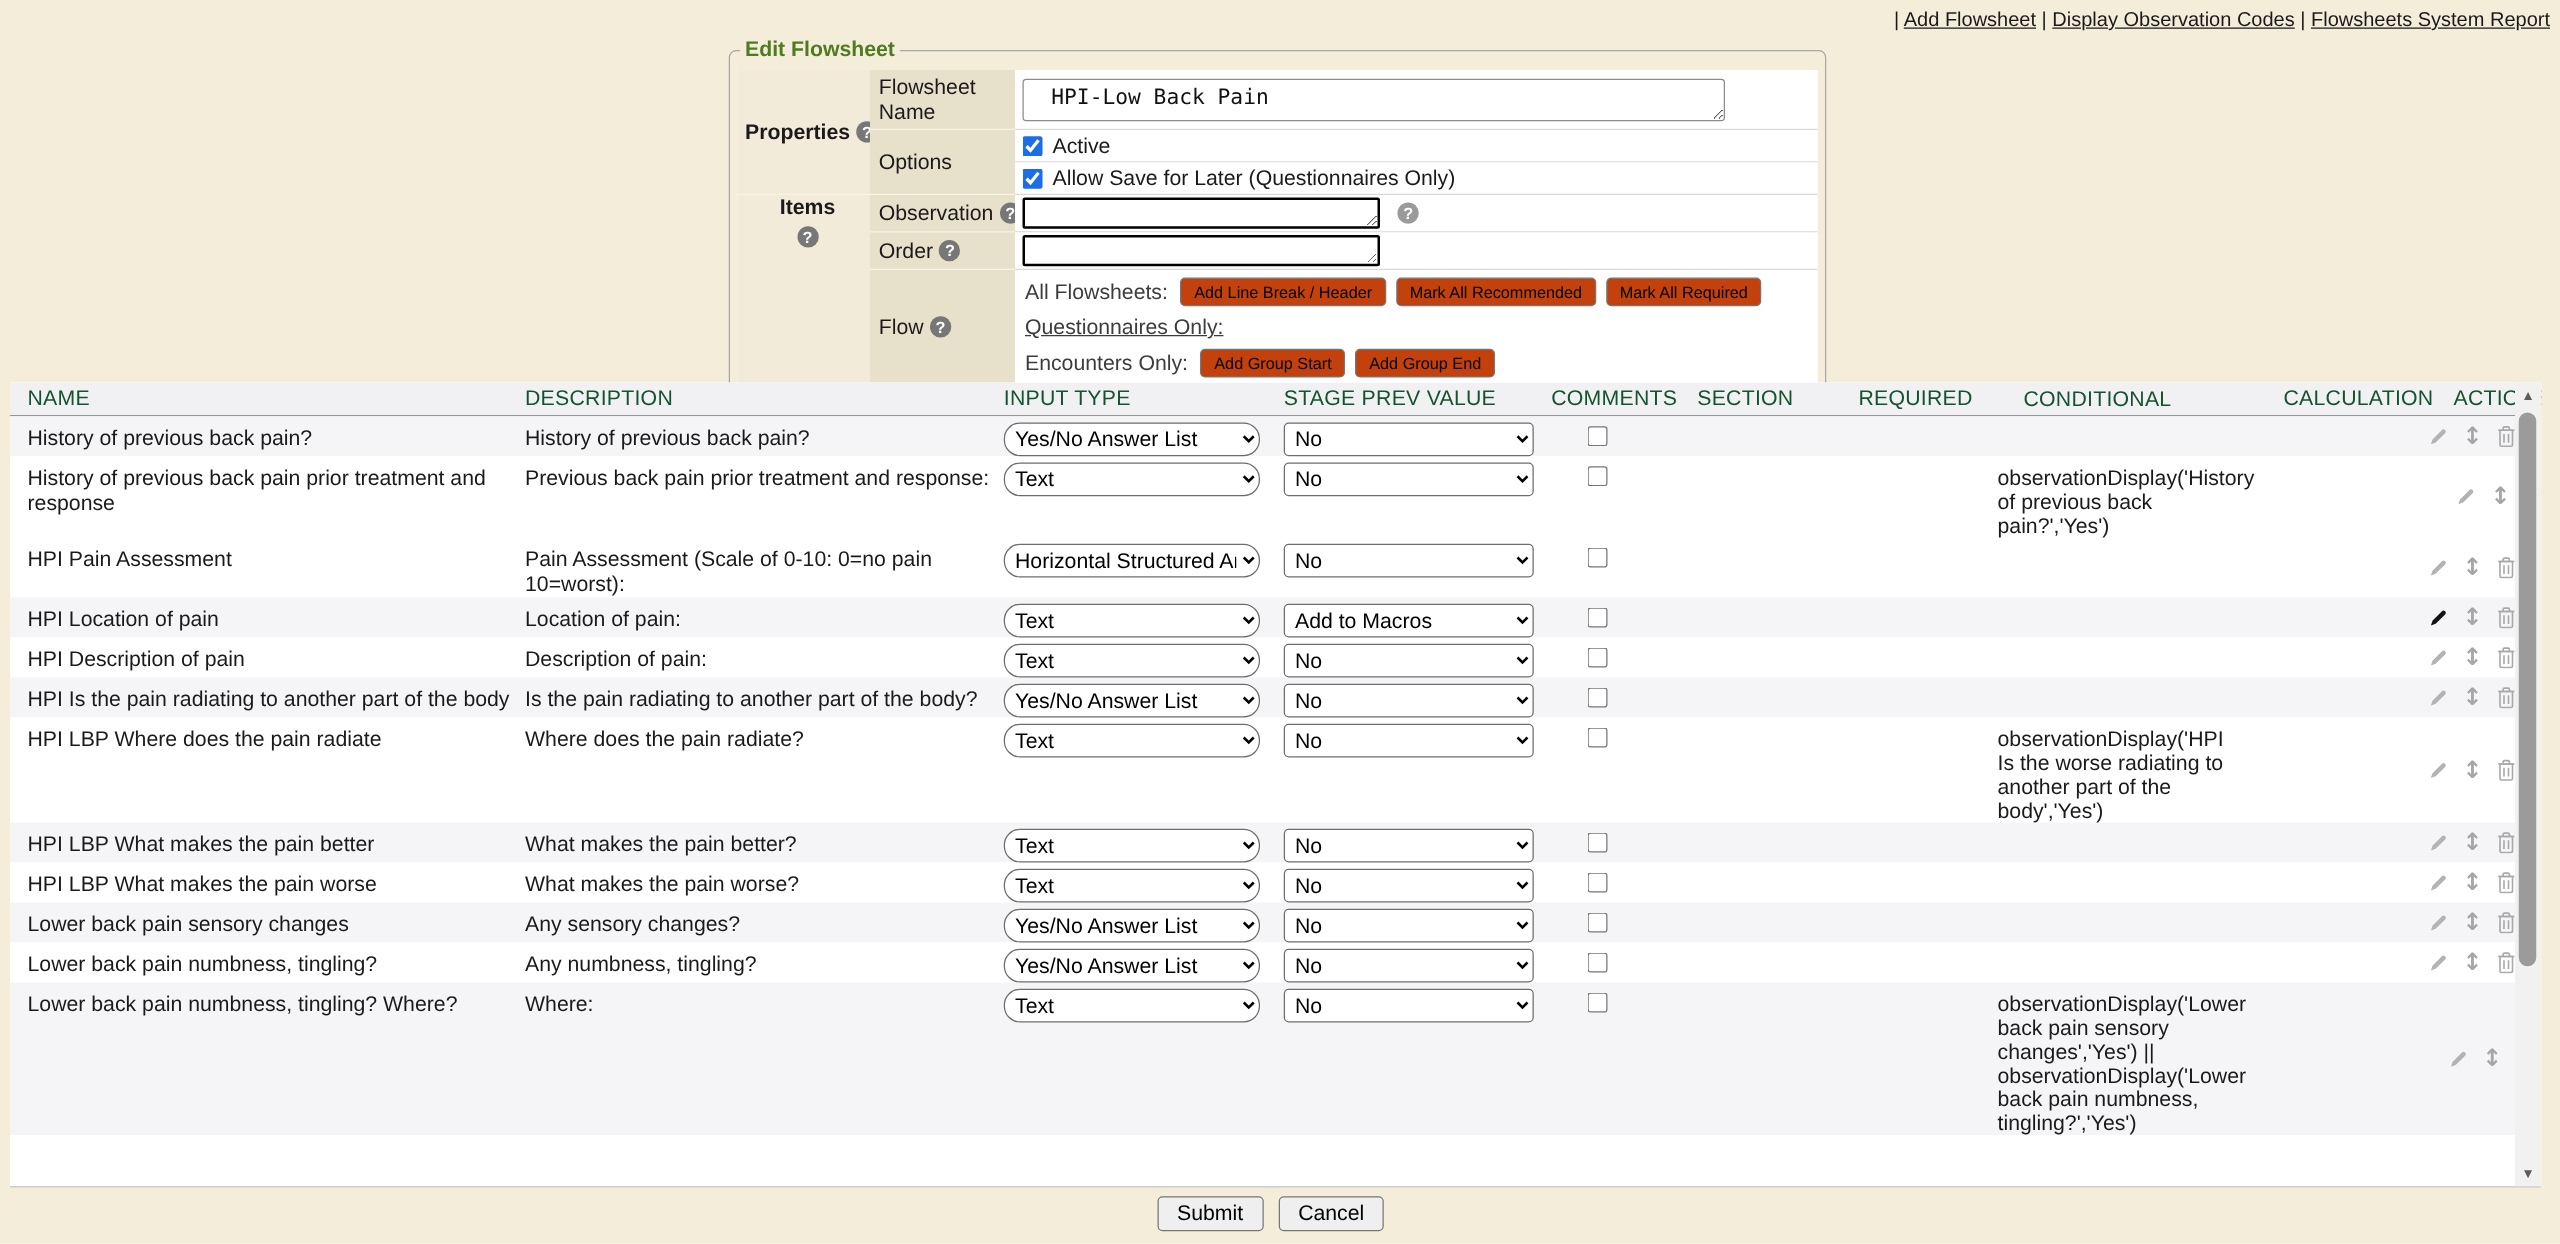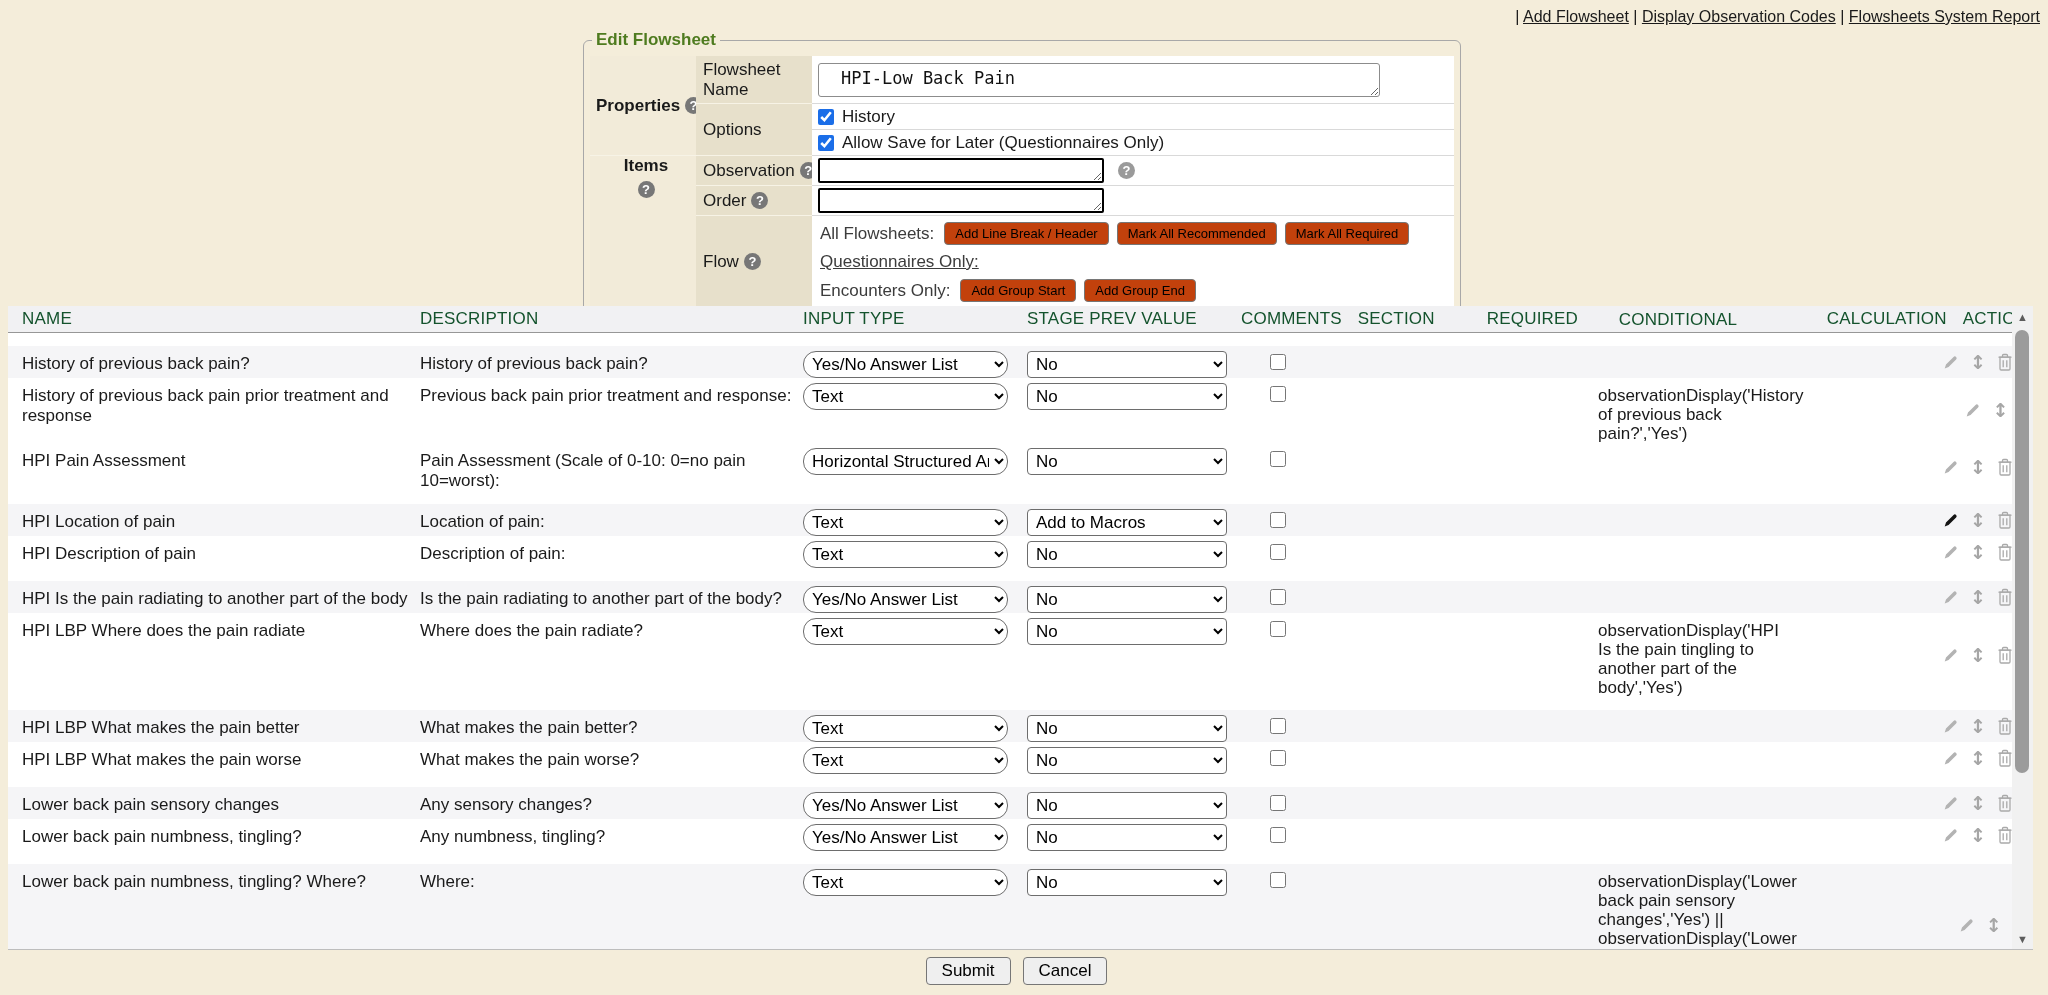--- a/index.html
+++ b/index.html
@@ -45,21 +45,21 @@
   .c-input { flex:0 0 224px; padding-top:5px; }
   .c-stage { flex:0 0 208px; padding-top:5px; }
   .c-comments { flex:0 0 100px; display:flex; justify-content:center; padding-right:14px; }
   .c-section { flex:0 0 120px; padding-left:2px; }
   .c-required { flex:0 0 135px; padding-left:11px; }
   .c-cond { flex:0 0 205px; padding-left:8px; padding-right:14px; line-height:19px; }
   .c-calc { flex:0 0 145px; padding-left:11px; }
   .c-actions { flex:0 0 72px; display:flex; align-items:center; gap:11px; padding-top:0; padding-left:2px; }
   .thead .c-comments { justify-content:flex-start; padding-left:6px; }
   .row { display:flex; align-items:stretch; background:#fff; }
-  .row.shade { background:#f5f5f7;margin-top:13px; }
+  .row.shade { background:#f5f5f7; }
   select.sel { font-family:"Liberation Sans", sans-serif; font-size:17px; height:27px; border:1px solid #6d6d6d; border-radius:4px; background:#fff; color:#000; padding:0 2px 0 4px; }
   select.selin { width:205px;border-radius:13px; }
   select.selst { width:200px; }
   .icon { cursor:pointer; }
   .updown { font-size:19px; line-height:19px; color:#a6a6a6; font-weight:bold; font-family:"DejaVu Sans", sans-serif; }
   svg.pencil path { fill:#b3b3b3; }
   svg.pencil.active path { fill:#141414; }
   svg.trash path { stroke:#a9a9a9; stroke-width:1.3; fill:none; }
 
   
@@ -89,21 +89,21 @@
     </div>
     <div class="valC r1">
       <textarea class="fname" style="">HPI-Low Back Pain</textarea>
     </div>
     <div class="lblB span23">
       <span>Options</span>
     </div>
     <div class="valC r2">
       <span class="optrow">
         <input type="checkbox" checked="true" style="">
-        <span>History</span>
+        <span>Active</span>
       </span>
     </div>
     <div class="valC r3" style="border-bottom:1px solid #d9d9d9;">
       <span class="optrow">
         <input type="checkbox" checked="true" style="">
         <span>Allow Save for Later (Questionnaires Only)</span>
       </span>
     </div>
     <div class="colA span345">
       <span>Items</span>
@@ -352,21 +352,21 @@
       <select class="sel selin"><option value="Text" selected="">Text</option></select>
     </div>
     <div class="cell c-stage">
       <select class="sel selst"><option value="No" selected="">No</option></select>
     </div>
     <div class="cell c-comments">
       <input type="checkbox" style="">
     </div>
     <div class="cell c-section"></div>
     <div class="cell c-required"></div>
-    <div class="cell c-cond">observationDisplay('HPI Is the pain tingling to another part of the body','Yes')</div>
+    <div class="cell c-cond">observationDisplay('HPI Is the worse radiating to another part of the body','Yes')</div>
     <div class="cell c-calc"></div>
     <div class="cell c-actions">
       <svg class="icon pencil" width="17" height="17" viewBox="0 0 20 20">
             <path d="M3.2 17l1.5-4.6L13.6 3.5a2.1 2.1 0 0 1 3 3L7.7 15.4 3.2 17z"></path>
           </svg>
       <span class="icon updown">↕</span>
       <svg class="icon trash" width="16" height="18" viewBox="0 0 16 18">
             <path d="M1.5 4.2h13"></path>
             <path d="M5.5 4V2.6a1.1 1.1 0 0 1 1.1-1.1h2.8a1.1 1.1 0 0 1 1.1 1.1V4"></path>
             <path d="M3 4.2v11.6a1.2 1.2 0 0 0 1.2 1.2h7.6a1.2 1.2 0 0 0 1.2-1.2V4.2z"></path>

